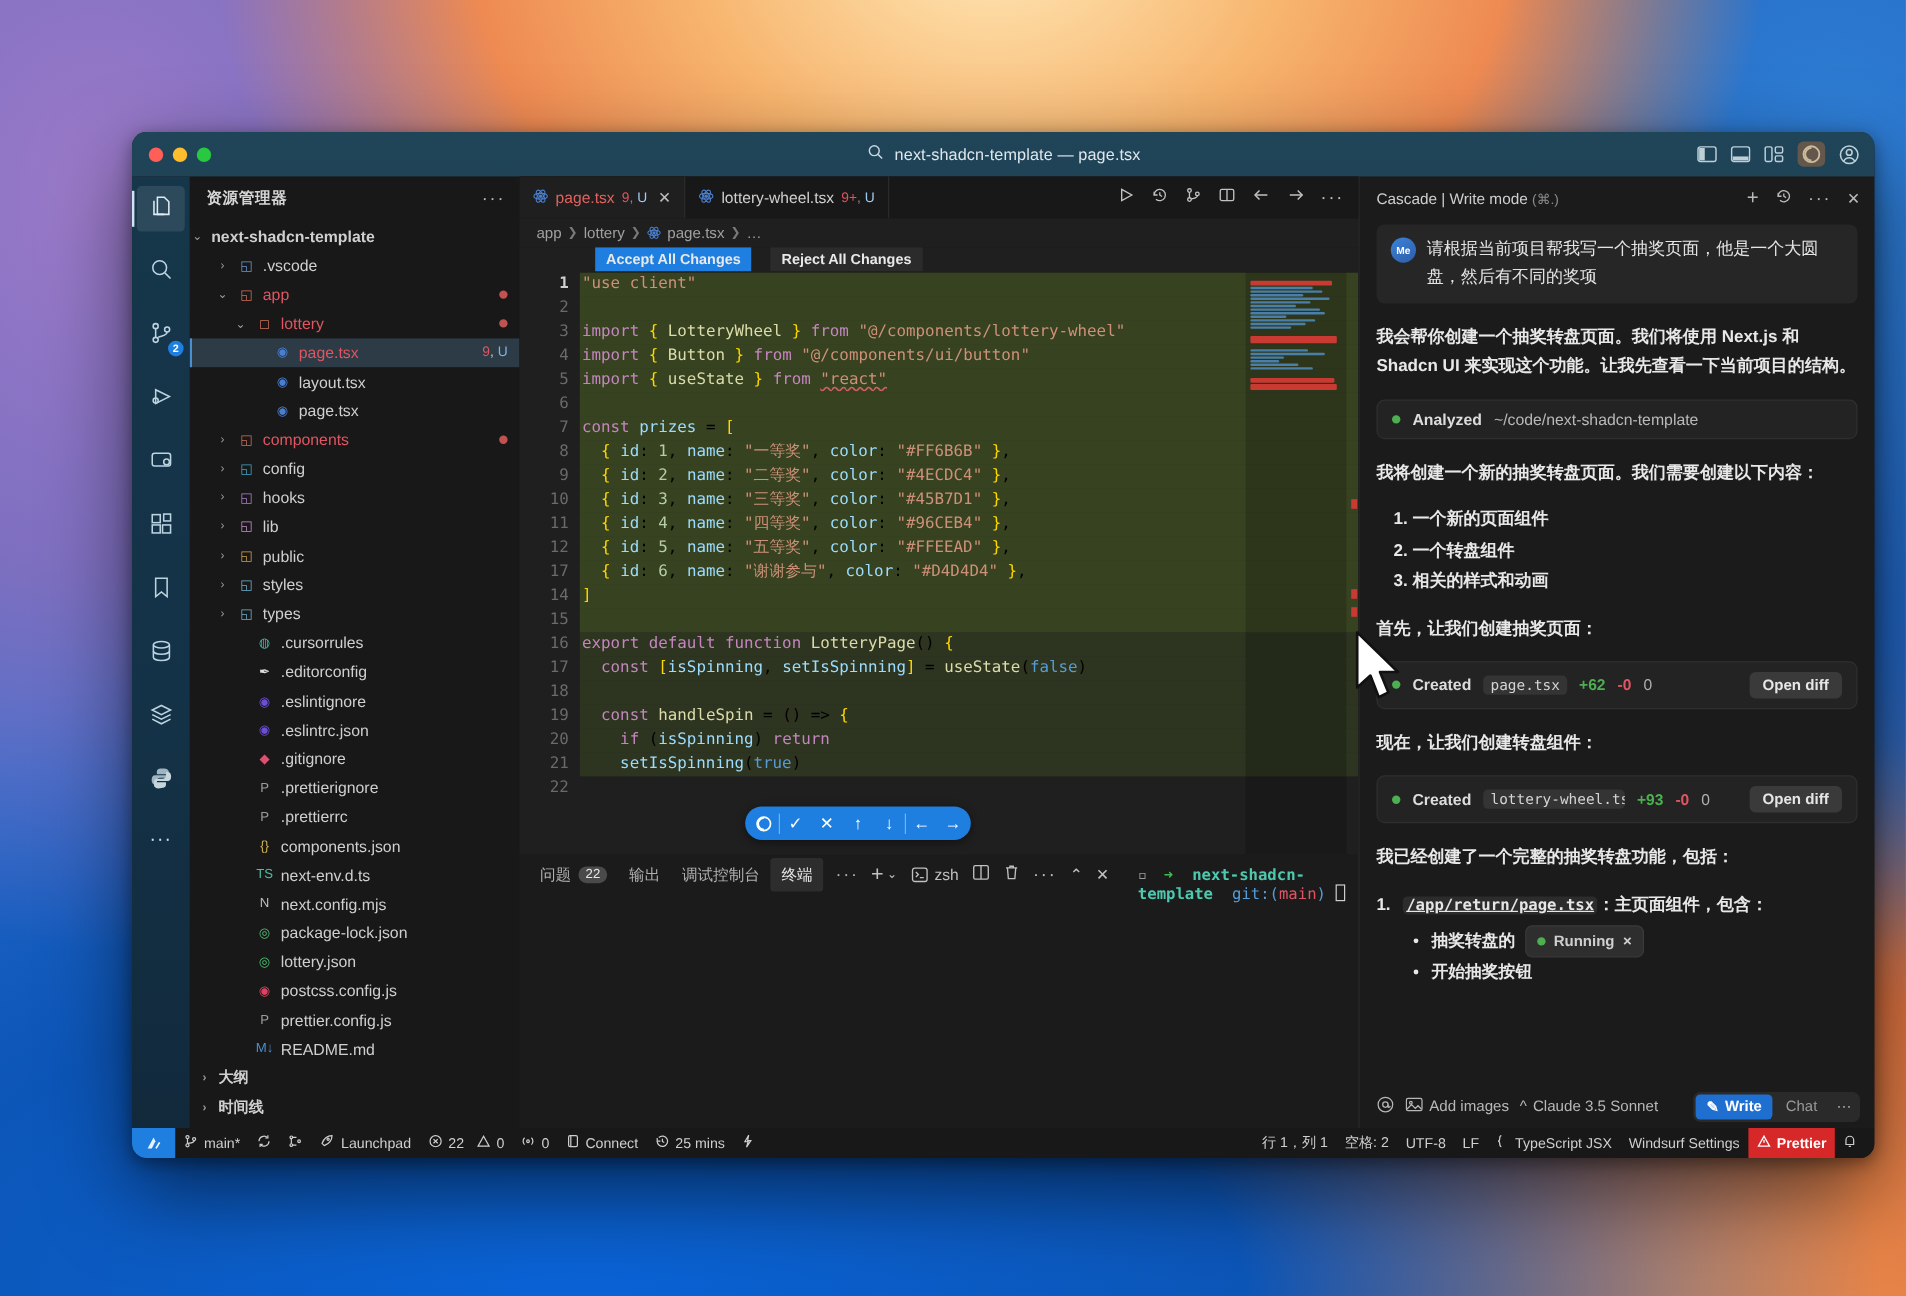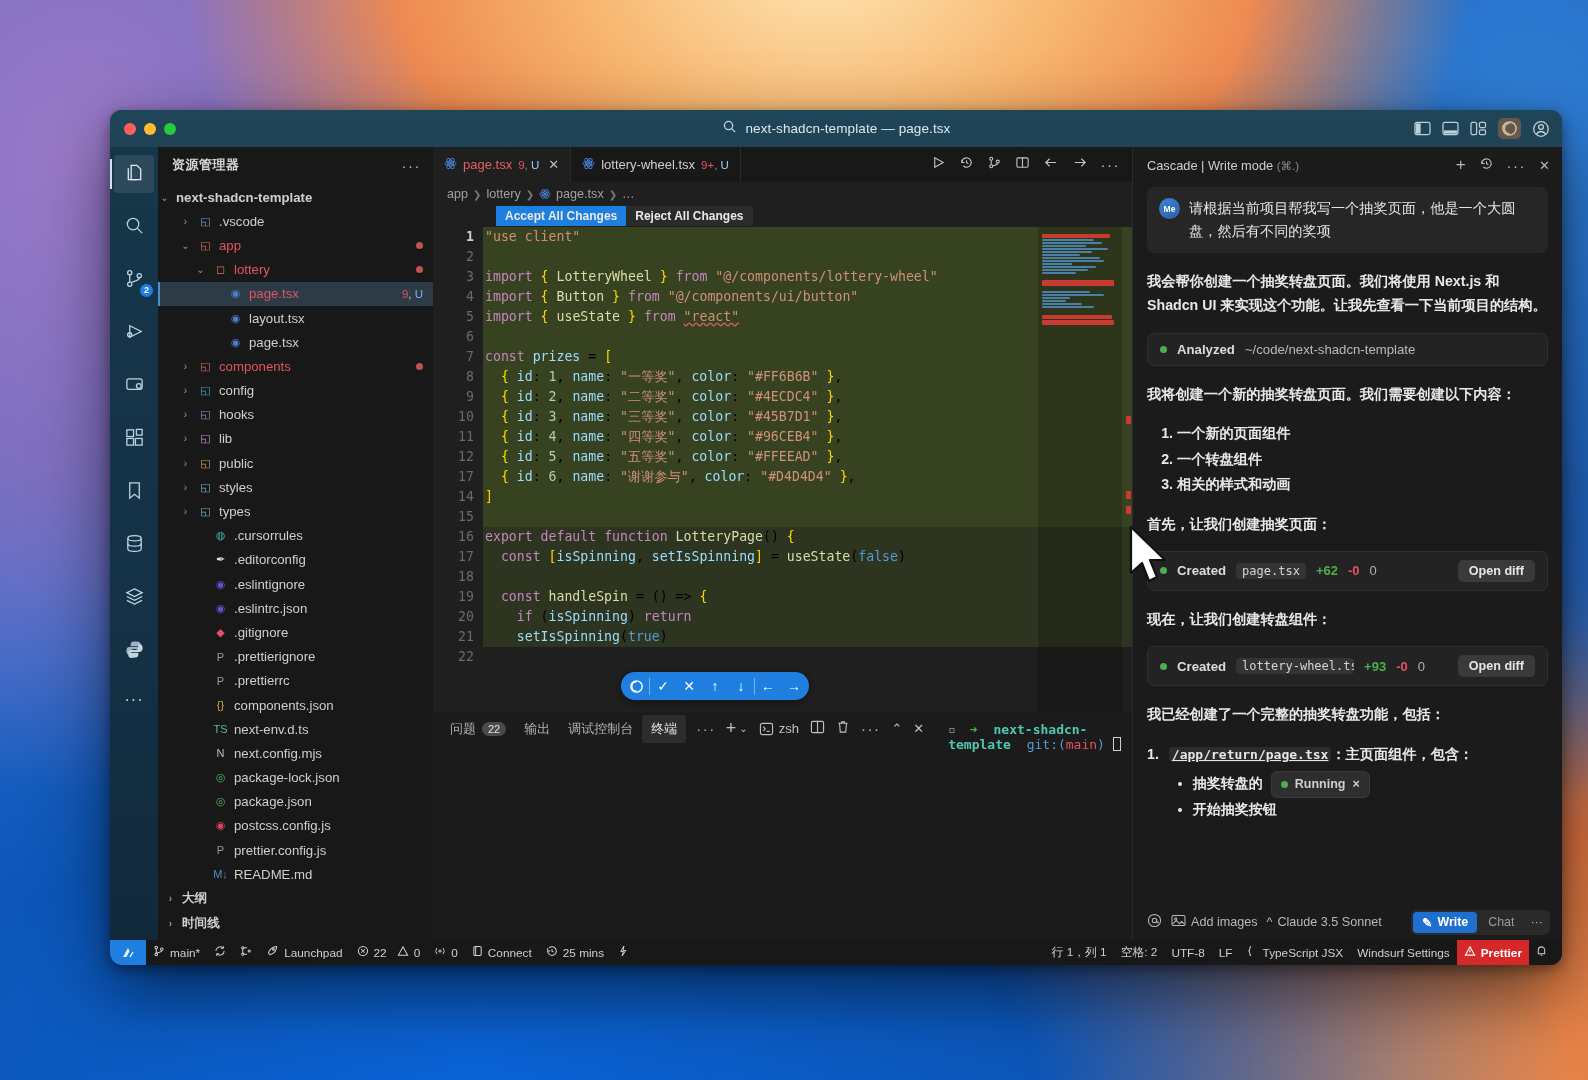--- a/index.html
+++ b/index.html
@@ -121,21 +121,21 @@
   .tab .tmeta .n{color:#e05561;} .tab .tmeta .u{color:#9ecbf5;}
   .tab .close { color:#bdbdbd; font-size:13px; margin-left:3px; }
   .tabactions { margin-left:auto; display:flex; align-items:center; gap:13px; padding:0 12px; color:#c2c2c2; }
   .breadcrumb {
     height:24px; flex:none; display:flex; align-items:center; gap:5px;
     padding-left:14px; font-size:12.6px; color:#a0a0a0; background:#1f1f1f;
   }
   .bc-sep { color:#7a7a7a; font-size:10px; }
 
   .editorwrap { flex:1; position:relative; min-height:0; overflow:hidden; background:#1f1f1f; }
-  .cta-bar { position:absolute; left:63px; top:0; display:flex; gap:0; z-index:6; }
+  .cta-bar { position:absolute; left:63px; top:0; display:flex; gap:16px; z-index:6; }
   .cta {
     font-size:12px; padding:3px 9px; color:#e9e9e9; font-weight:600;
   }
   .cta.accept { background:#1f7fe0; }
   .cta.reject { background:#2b2b2b; }
 
   .code {
     position:absolute; left:0; right:0; top:21px; bottom:0;
     display:flex; font-family:"DejaVu Sans Mono", monospace; font-size:13.2px;
   }
@@ -549,21 +549,21 @@
               <span class="rlabel">next.config.mjs</span>
             </div>
             <div class="row" style="padding-left: 36px;">
               <span class="chev"></span>
               <span class="ficon" style="color: rgb(79, 191, 111);">◎</span>
               <span class="rlabel">package-lock.json</span>
             </div>
             <div class="row" style="padding-left: 36px;">
               <span class="chev"></span>
               <span class="ficon" style="color: rgb(79, 191, 111);">◎</span>
-              <span class="rlabel">package.json</span>
+              <span class="rlabel">lottery.json</span>
             </div>
             <div class="row" style="padding-left: 36px;">
               <span class="chev"></span>
               <span class="ficon" style="color: rgb(224, 65, 95);">◉</span>
               <span class="rlabel">postcss.config.js</span>
             </div>
             <div class="row" style="padding-left: 36px;">
               <span class="chev"></span>
               <span class="ficon" style="color: rgb(154, 154, 154);">P</span>
               <span class="rlabel">prettier.config.js</span>

